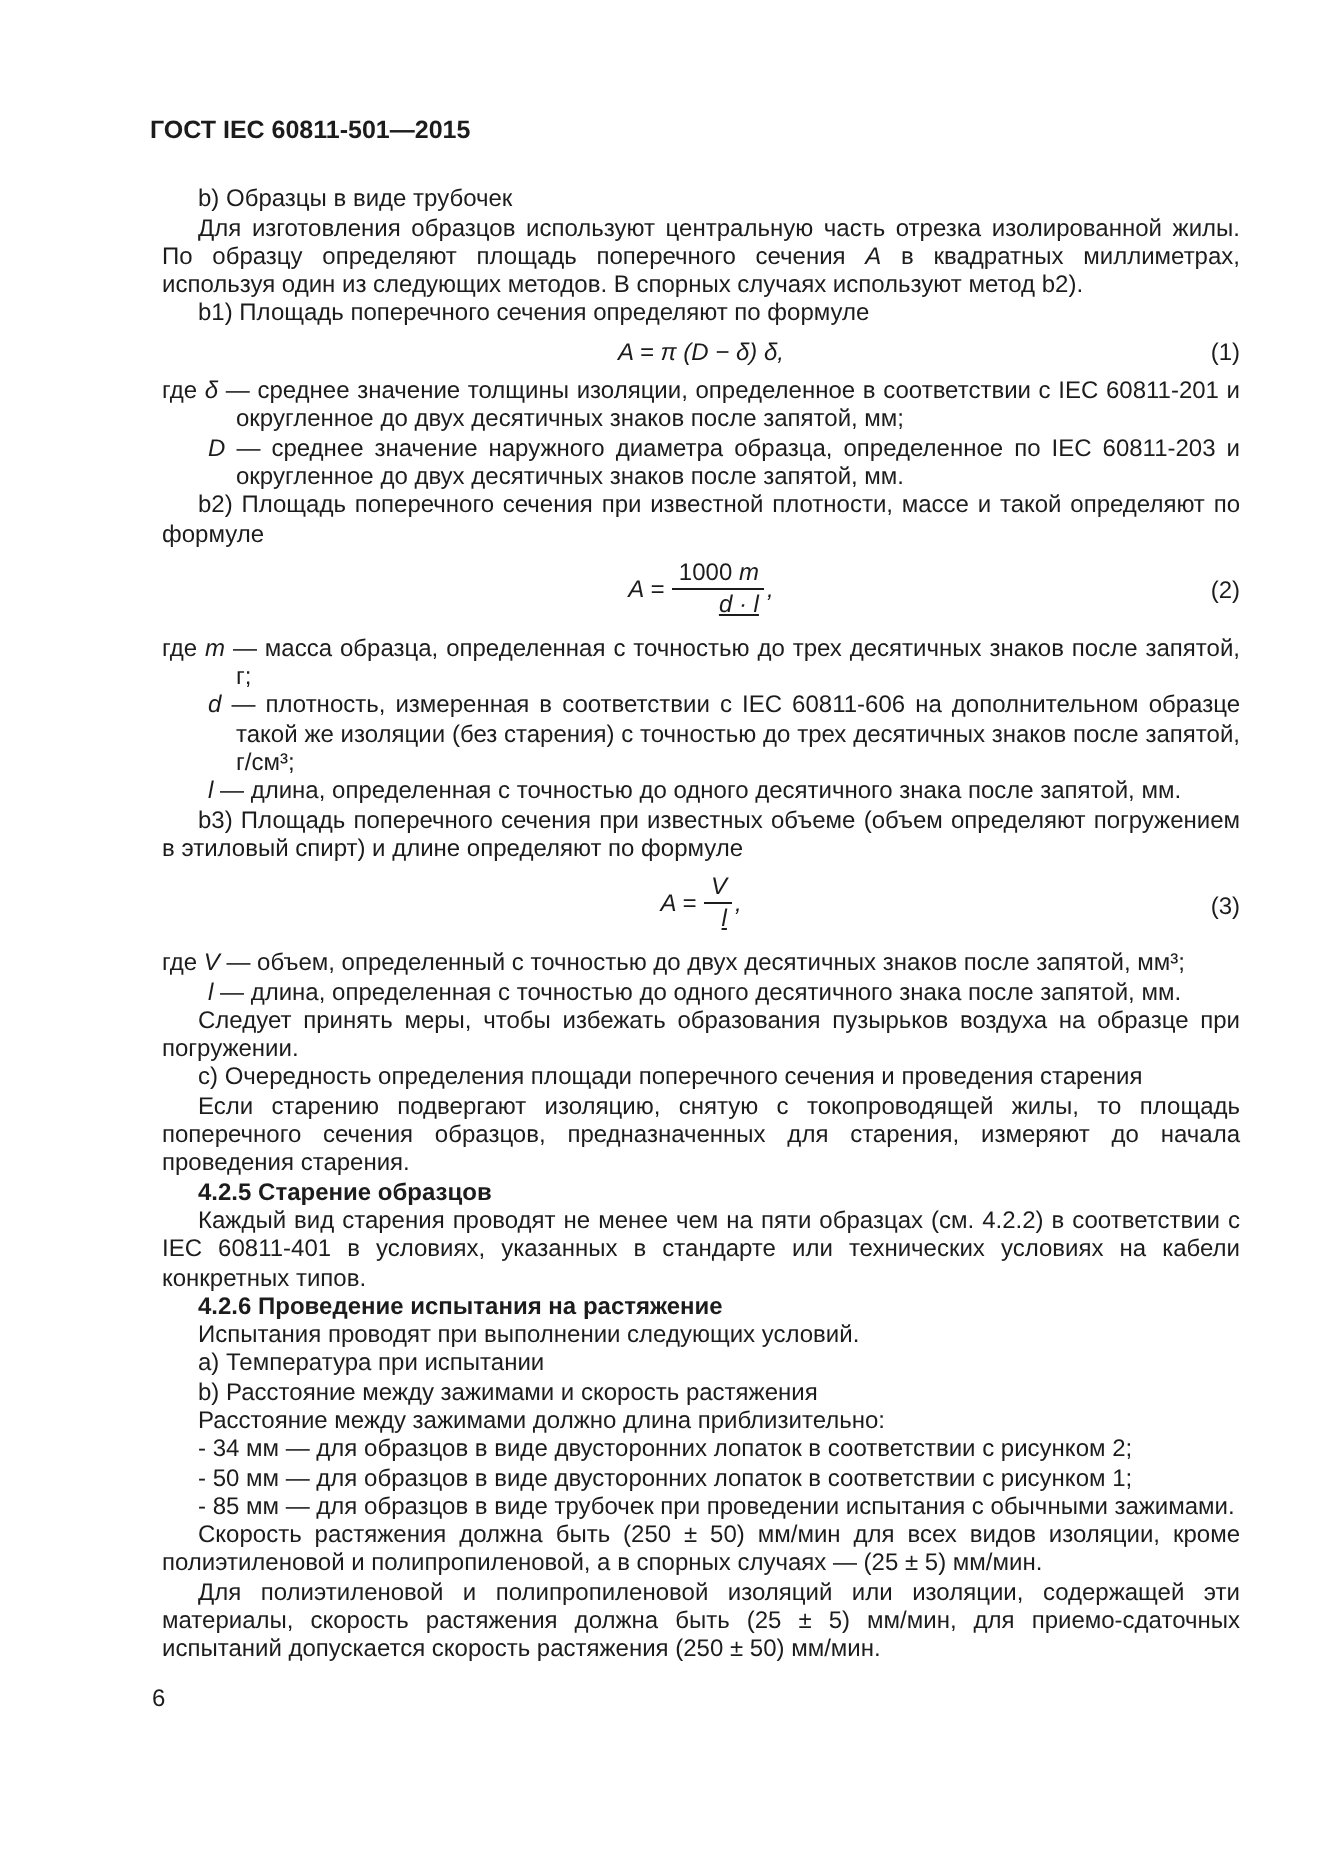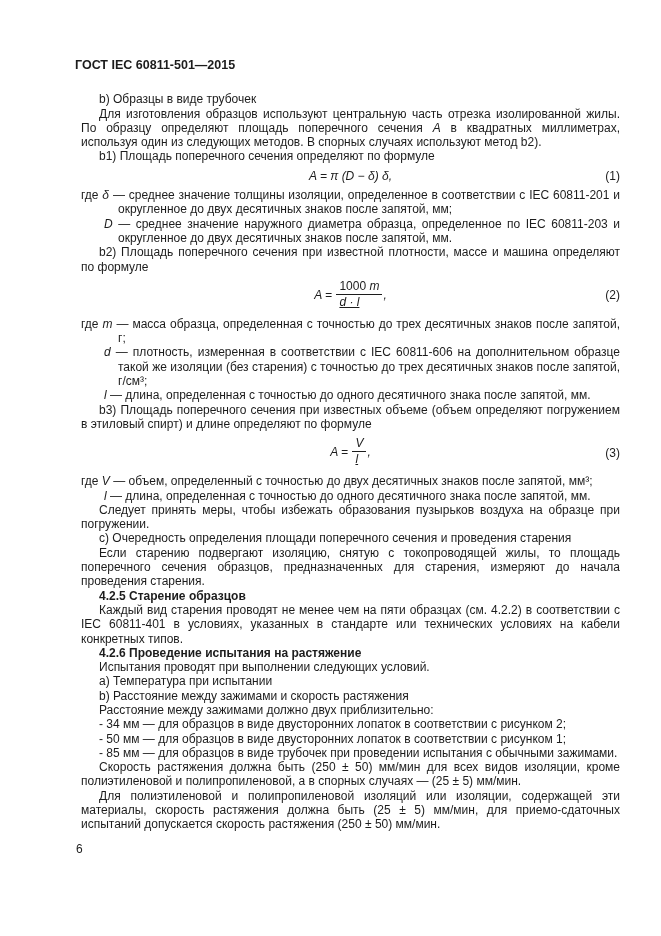--- a/index.html
+++ b/index.html
@@ -35,21 +35,21 @@
     font-style:italic;
   }
   .formula .fnum {
     position:absolute; right:0; top:50%;
     transform:translateY(-50%);
     font-style:normal;
   }
   .frac {
     display:inline-block;
     vertical-align:middle;
-    text-align:left;
+    text-align:right;
     line-height:13px;
     margin:1px 1px 3px 1px;
   }
   .frac .num { display:block; border-bottom:1px solid #1c1c1c; padding:0 3px 1px 3px; }
   .frac .den { display:block; padding:1px 3px 0 3px;text-decoration:underline; }
   .up { font-style:normal; }
   
   .def { text-align:justify; }
   .def .di { padding-left:37px; text-indent:-37px; margin:0; }
   .def .di.sub { text-indent:-14px; }
@@ -78,21 +78,21 @@
     <div class="formula">
       <i>A</i><i> = π (D − δ) δ,</i>
       <span class="fnum">(1)</span>
     </div>
 
     <div class="def">
       <p class="di"><span>где </span><i class="var">δ</i> <span>— среднее значение толщины изоляции, определенное в соответствии с IEC 60811-201 и округленное до двух десятичных знаков после запятой, мм;</span></p>
       <p class="di sub"><i class="var">D</i> <span>— среднее значение наружного диаметра образца, определенное по IEC 60811-203 и округленное до двух десятичных знаков после запятой, мм.</span></p>
     </div>
 
-    <p>b2) Площадь поперечного сечения при известной плотности, массе и машина определяют по формуле</p>
+    <p>b2) Площадь поперечного сечения при известной плотности, массе и такой определяют по формуле</p>
 
     <div class="formula">
       <i>A</i><i> = </i><span class="frac"><span class="num"><span class="up">1000</span> <i>m</i></span><span class="den"><i>d · l</i></span></span><i>,</i>
       <span class="fnum">(2)</span>
     </div>
 
     <div class="def">
       <p class="di"><span>где </span><i class="var">m</i> <span>— масса образца, определенная с точностью до трех десятичных знаков после запятой, г;</span></p>
       <p class="di sub"><i class="var">d</i> <span>— плотность, измеренная в соответствии с IEC 60811-606 на дополнительном образце такой же изоляции (без старения) с точностью до трех десятичных знаков после запятой, г/см³;</span></p>
       <p class="di sub"><i class="var">l</i> <span>— длина, определенная с точностью до одного десятичного знака после запятой, мм.</span></p>
@@ -114,21 +114,21 @@
     <p>c) Очередность определения площади поперечного сечения и проведения старения</p>
     <p>Если старению подвергают изоляцию, снятую с токопроводящей жилы, то площадь поперечного сечения образцов, предназначенных для старения, измеряют до начала проведения старения.</p>
 
     <p class="bold">4.2.5 Старение образцов</p>
     <p>Каждый вид старения проводят не менее чем на пяти образцах (см. 4.2.2) в соответствии с IEC 60811-401 в условиях, указанных в стандарте или технических условиях на кабели конкретных типов.</p>
 
     <p class="bold">4.2.6 Проведение испытания на растяжение</p>
     <p>Испытания проводят при выполнении следующих условий.</p>
     <p>a) Температура при испытании</p>
     <p>b) Расстояние между зажимами и скорость растяжения</p>
-    <p>Расстояние между зажимами должно двух приблизительно:</p>
+    <p>Расстояние между зажимами должно длина приблизительно:</p>
 
     <p>- 34 мм — для образцов в виде двусторонних лопаток в соответствии с рисунком 2;</p>
     <p>- 50 мм — для образцов в виде двусторонних лопаток в соответствии с рисунком 1;</p>
     <p>- 85 мм — для образцов в виде трубочек при проведении испытания с обычными зажимами.</p>
 
     <p>Скорость растяжения должна быть (250 ± 50) мм/мин для всех видов изоляции, кроме полиэтиленовой и полипропиленовой, а в спорных случаях — (25 ± 5) мм/мин.</p>
     <p>Для полиэтиленовой и полипропиленовой изоляций или изоляции, содержащей эти материалы, скорость растяжения должна быть (25 ± 5) мм/мин, для приемо-сдаточных испытаний допускается скорость растяжения (250 ± 50) мм/мин.</p>
 
   </div>
 

